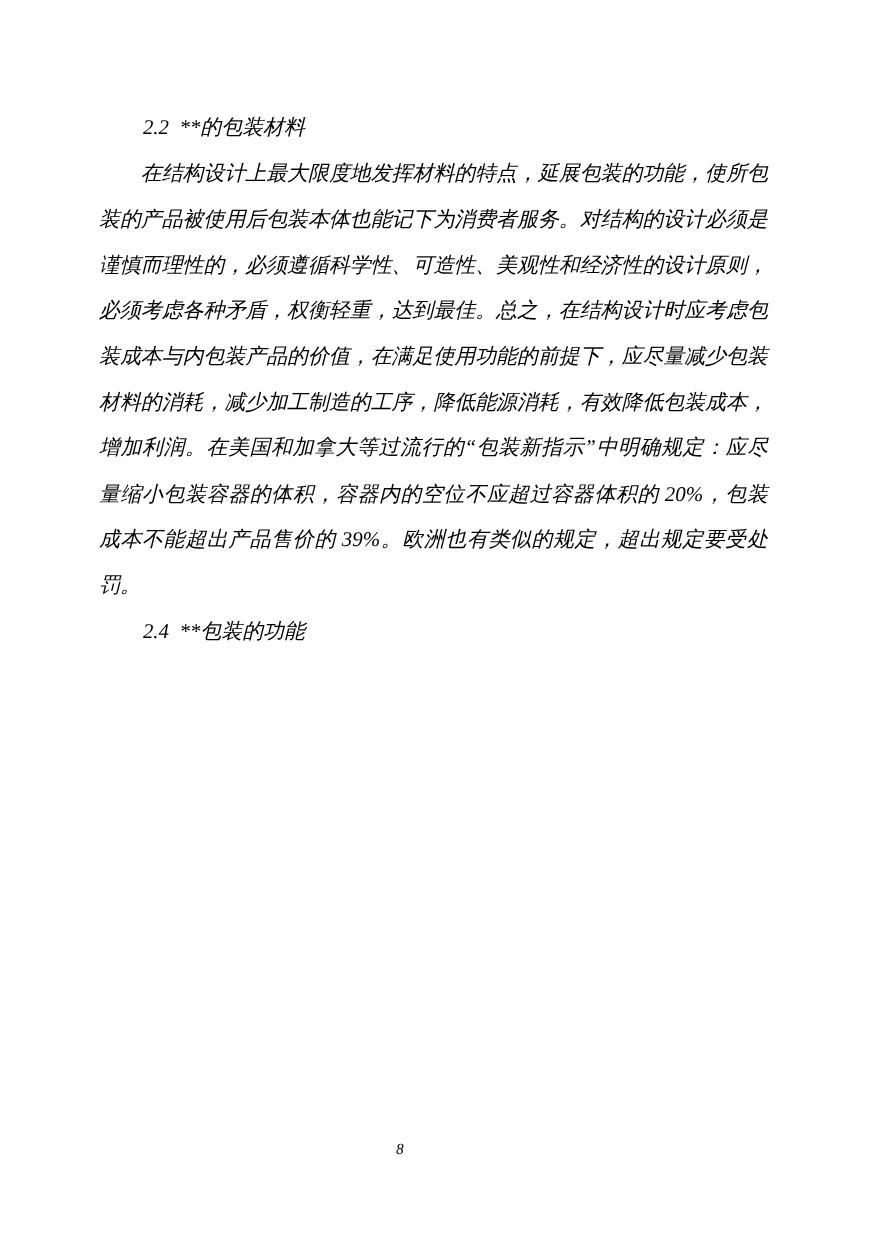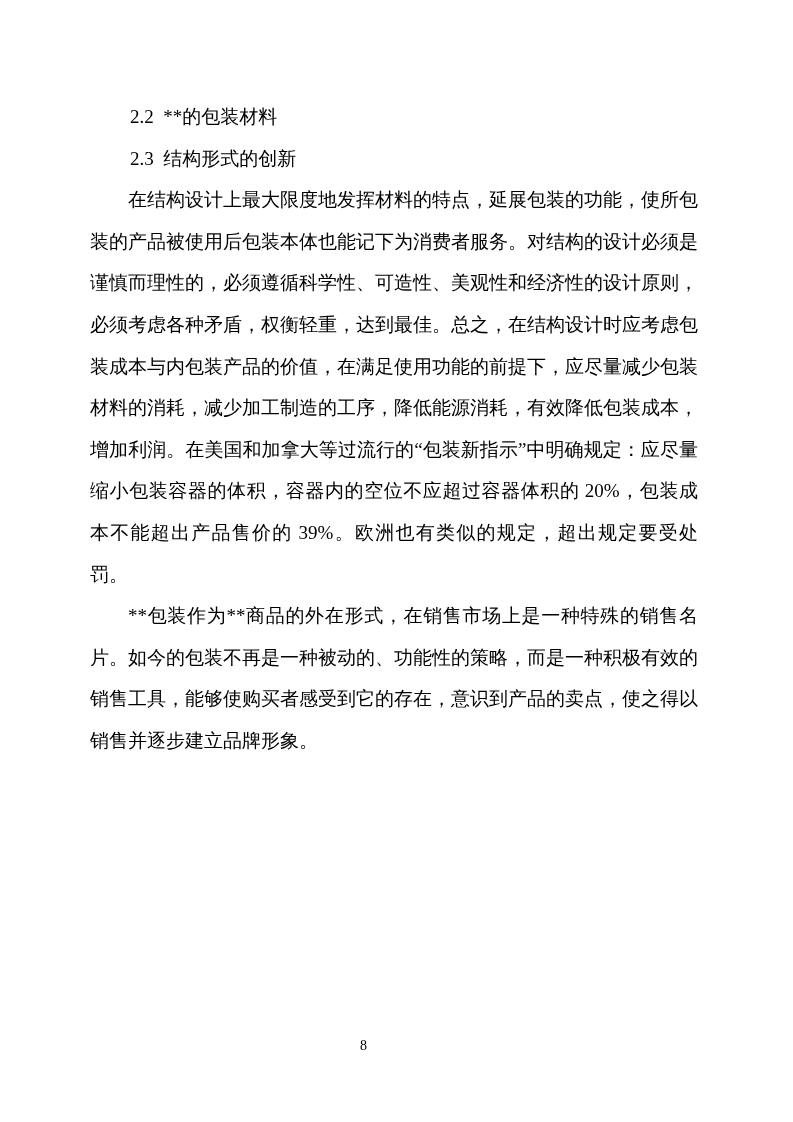--- a/index.html
+++ b/index.html
@@ -8,20 +8,21 @@
     background: #ffffff;
   }
   .page {
     position: relative;
     width: 727px;
     height: 1122px;
     background: #ffffff;
     overflow: hidden;
     font-family: "Liberation Serif", "DejaVu Serif", serif;
     color: #000000;
+    font-style: italic;
   }
   .content {
     position: absolute;
     left: 90px;
     top: 96px;
     width: 608px;
   }
   .content p {
     margin: 0;
     padding: 0;
@@ -46,19 +47,18 @@
     line-height: 20px;
     color: #000000;
   }
 </style>
 </head>
 <body>
 
 <div class="page">
   <div class="content">
     <p class="heading">2.2  **的包装材料</p>
-    <p class="heading">2.3  结构形式的创新</p>
     <p class="body">在结构设计上最大限度地发挥材料的特点，延展包装的功能，使所包装的产品被使用后包装本体也能记下为消费者服务。对结构的设计必须是谨慎而理性的，必须遵循科学性、可造性、美观性和经济性的设计原则，必须考虑各种矛盾，权衡轻重，达到最佳。总之，在结构设计时应考虑包装成本与内包装产品的价值，在满足使用功能的前提下，应尽量减少包装材料的消耗，减少加工制造的工序，降低能源消耗，有效降低包装成本，增加利润。在美国和加拿大等过流行的“包装新指示”中明确规定：应尽量缩小包装容器的体积，容器内的空位不应超过容器体积的 20%，包装成本不能超出产品售价的 39%。欧洲也有类似的规定，超出规定要受处罚。</p>
-    <p class="body">**包装作为**商品的外在形式，在销售市场上是一种特殊的销售名片。如今的包装不再是一种被动的、功能性的策略，而是一种积极有效的销售工具，能够使购买者感受到它的存在，意识到产品的卖点，使之得以销售并逐步建立品牌形象。</p>
+    <p class="heading">2.4  **包装的功能</p>
   </div>
 
   <div class="page-footer">8</div>
 </div>
 
 </body></html>

